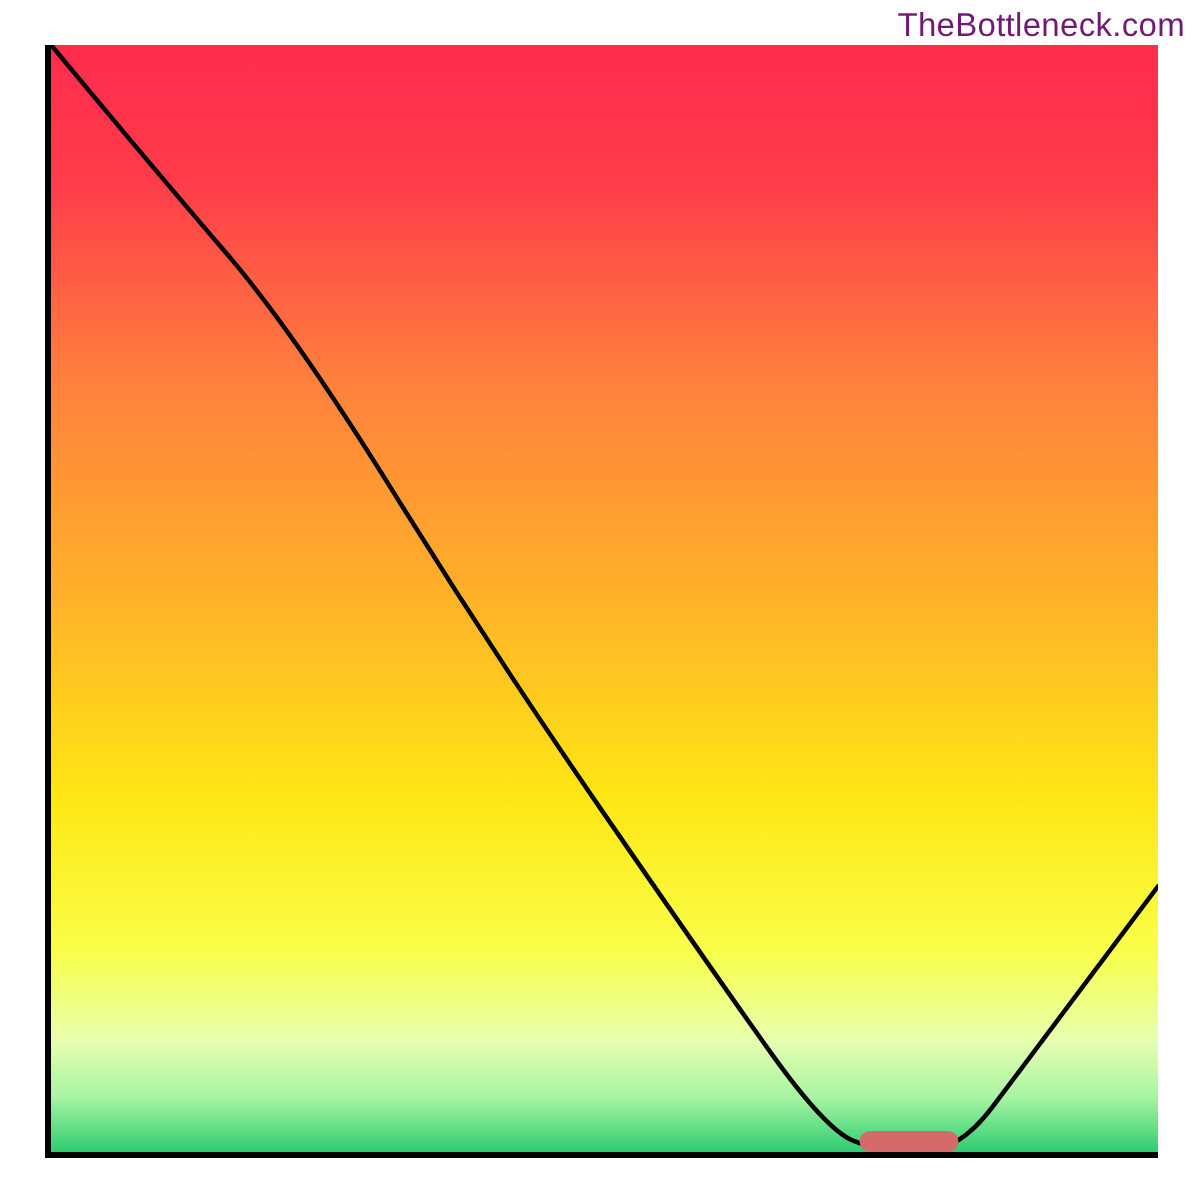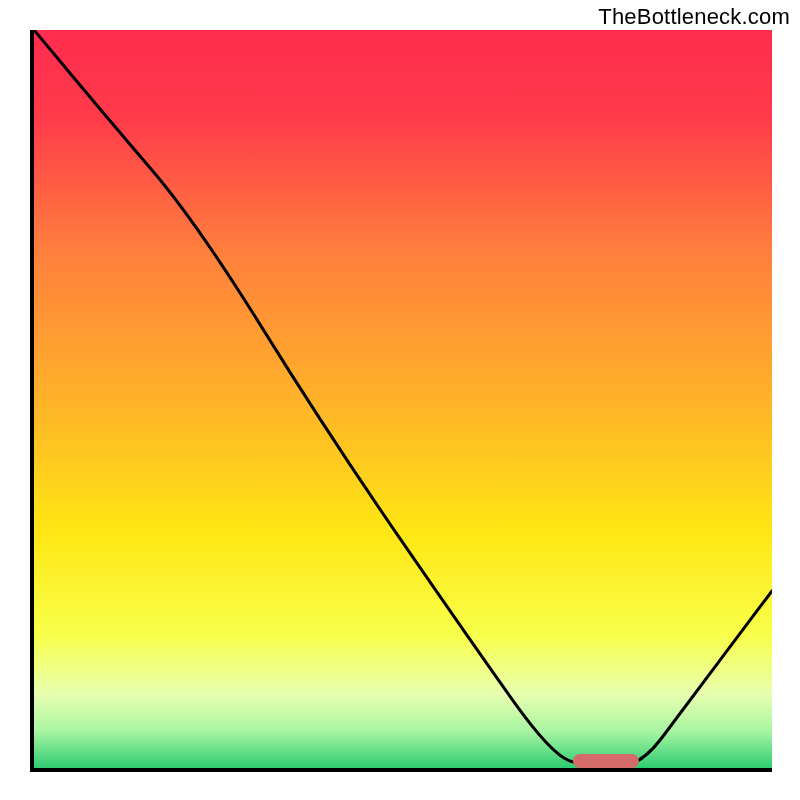--- a/index.html
+++ b/index.html
@@ -14,21 +14,21 @@
     position: relative;
     width: 800px;
     height: 800px;
   }
   .watermark {
     position: absolute;
     top: 4px;
     right: 10px;
     font-size: 22px;
     font-weight: 500;
-    color: #000000;
+    color: #701a75;
     letter-spacing: 0.2px;
   }
   .plot-area {
     position: absolute;
     left: 30px;
     top: 30px;
     width: 742px;
     height: 742px;
     border-left: 4px solid #000;
     border-bottom: 4px solid #000;

